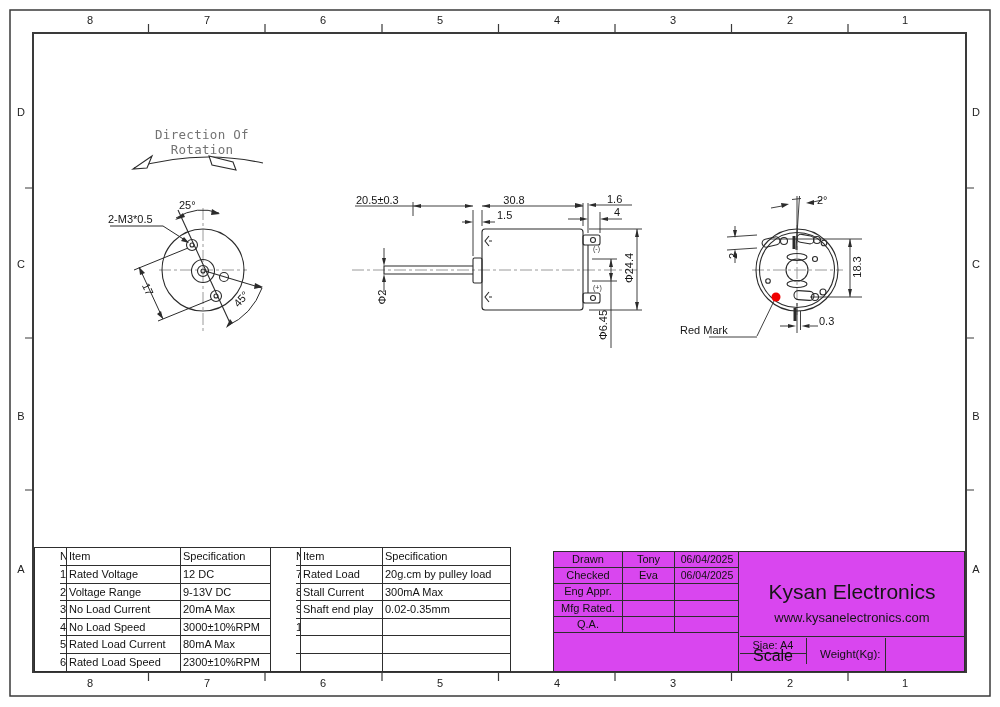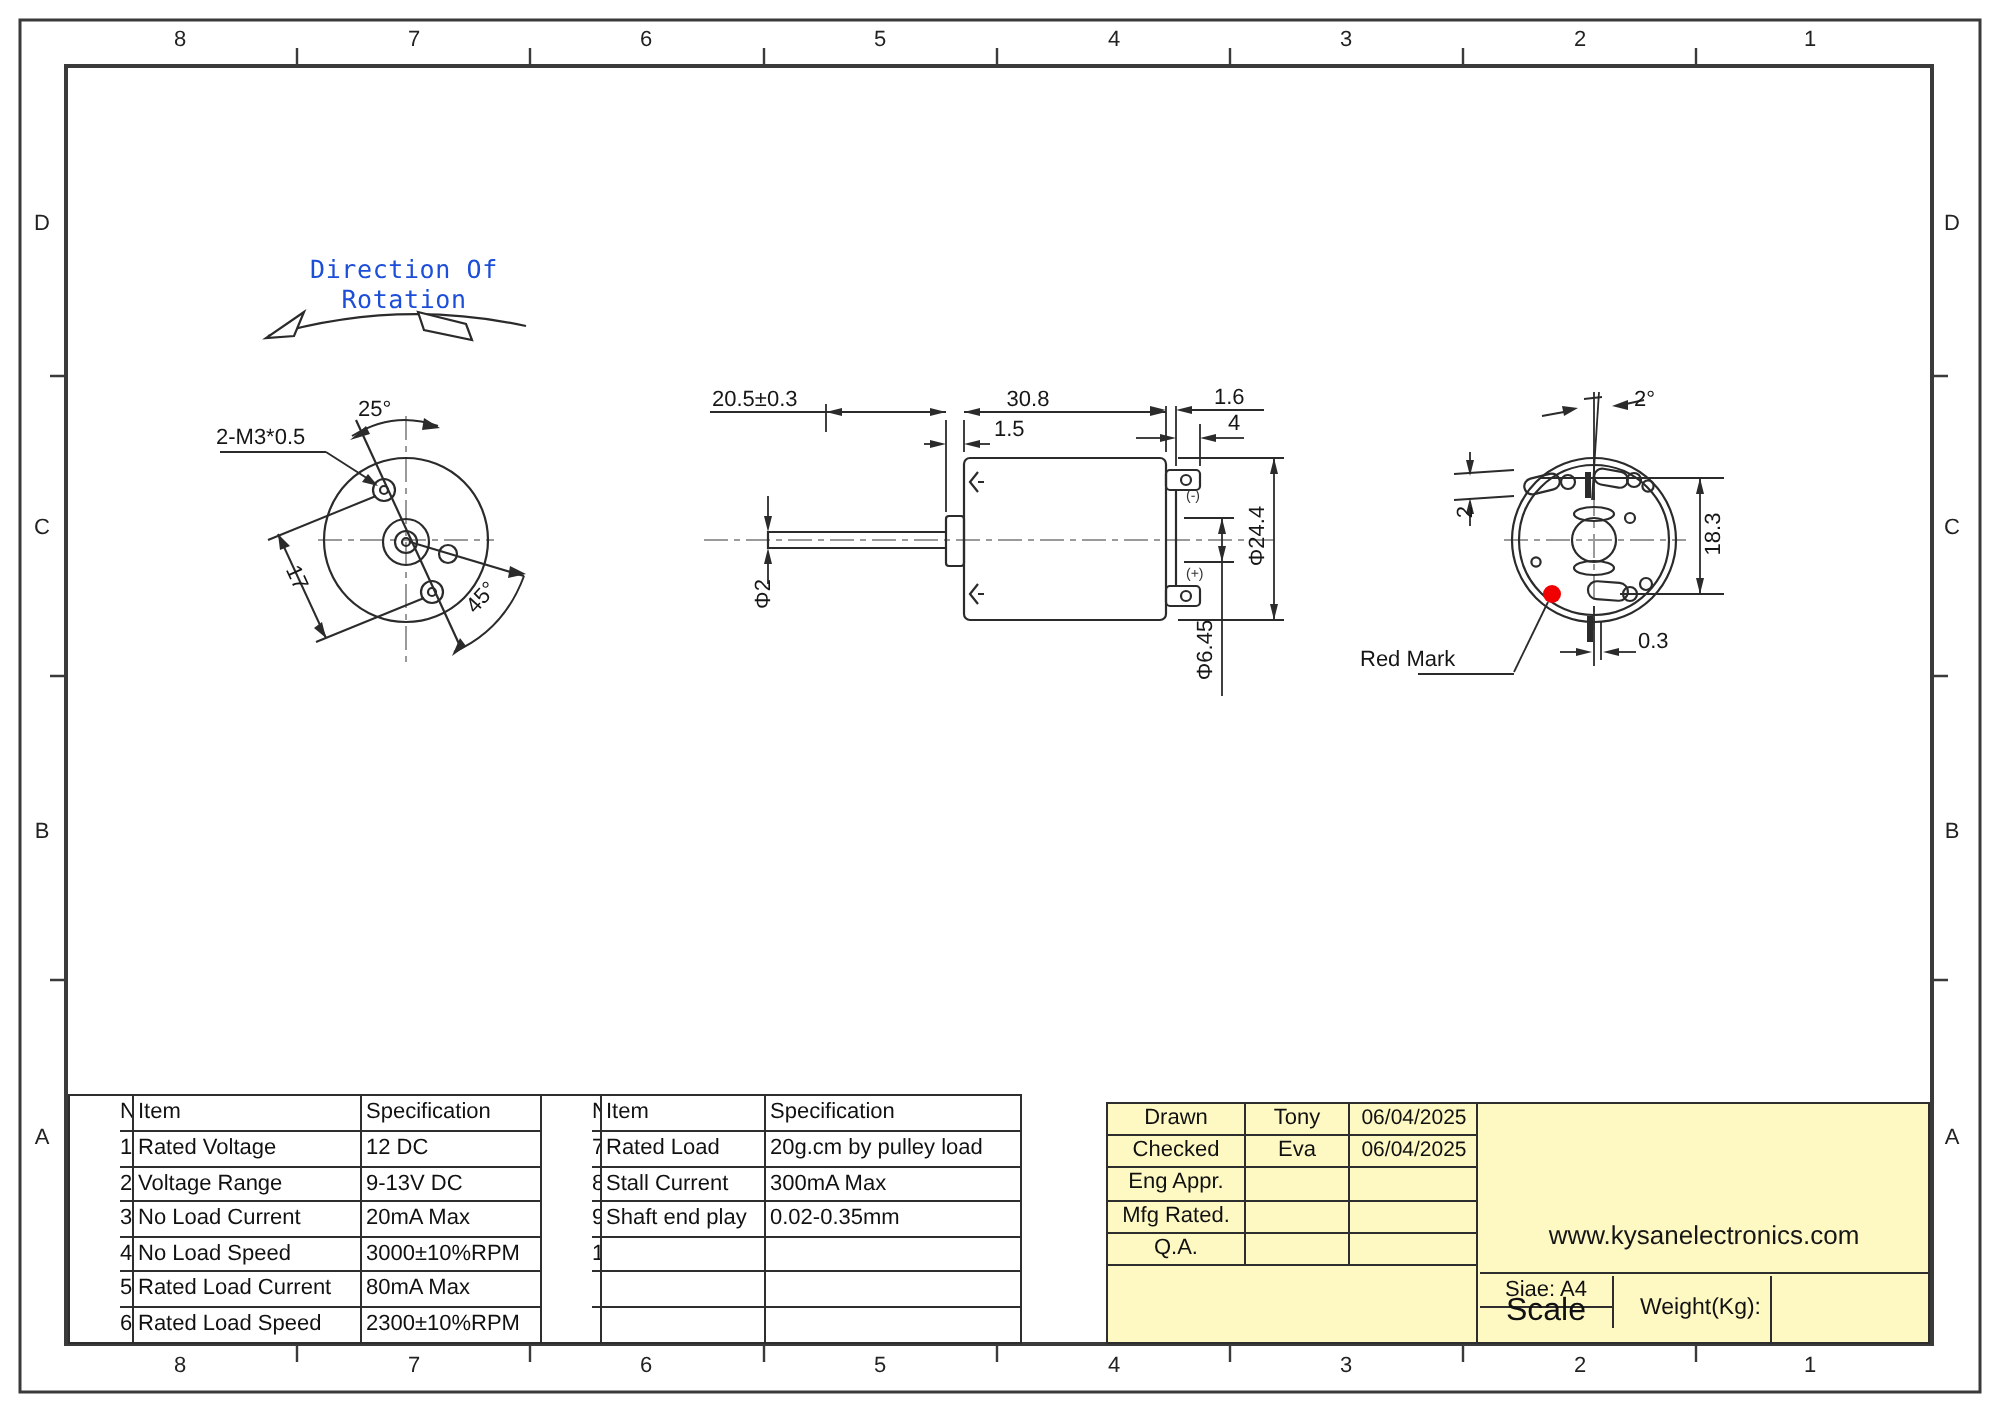--- a/index.html
+++ b/index.html
@@ -3,35 +3,35 @@
 <meta charset="utf-8">
 <style>
   html,body{margin:0;padding:0;background:#e8e8e8;}
   #sheet{position:relative;width:1000px;height:707px;background:#ffffff;overflow:hidden;
          font-family:"Liberation Sans",sans-serif;color:#111;}
   svg{position:absolute;left:0;top:0;}
   .txt{position:absolute;white-space:nowrap;font:11px "Liberation Sans",sans-serif;color:#161616;}
   .ctr{text-align:center;}
   .vtext{transform:rotate(-90deg);transform-origin:center;}
   .zone{position:absolute;width:16px;height:14px;text-align:center;font:11px "Liberation Sans",sans-serif;color:#222;}
-  .heading{position:absolute;font:12.5px "DejaVu Sans Mono",monospace;color:#1d4ed8;letter-spacing:.3px;}
+  .heading{position:absolute;font:12.5px "DejaVu Sans Mono",monospace;color:#737373;letter-spacing:.3px;}
   .tiny{font-size:7px;color:#333;}
   
   #spec{position:absolute;left:34px;top:547px;border:1px solid #2e2e2e;
         display:grid;grid-template-columns:32px 114px 90px 30px 82px 127px;
         grid-template-rows:18px repeat(6,17.5px);background:#fff;}
   #spec .c{border-right:1px solid #2e2e2e;border-bottom:1px solid #2e2e2e;
            font:11px "Liberation Sans",sans-serif;line-height:17px;padding:0 2px;
            overflow:hidden;box-sizing:border-box;}
   #spec .c.last{border-right:none;}
   #spec .c.bot{border-bottom:none;}
   #spec .num{text-align:center;padding:0;margin-left:25px;}
   
   #tblock{position:absolute;left:553px;top:551px;width:412px;height:121px;
-          border:1px solid #2e2e2e;box-sizing:border-box;background:#fef9c3;}
+          border:1px solid #2e2e2e;box-sizing:border-box;background:#d946ef;}
   #tblock .abs{position:absolute;box-sizing:border-box;}
   .appr{display:grid;grid-template-columns:69px 52px 64px;grid-template-rows:repeat(5,16.2px);}
   .appr .c{border-right:1px solid #2e2e2e;border-bottom:1px solid #2e2e2e;
            font:11px "Liberation Sans",sans-serif;line-height:15px;text-align:center;
            box-sizing:border-box;overflow:hidden;}
   .appr .c.date{font-size:10.5px;border-right:none;}
 </style>
 </head>
 <body>
 
@@ -324,20 +324,21 @@
       <div class="c"></div>
       <div class="c date"></div>
       <div class="c">Q.A.</div>
       <div class="c"></div>
       <div class="c date"></div>
     </div>
   </div>
 
   <div class="abs" style="left:186px;top:0;width:224px;height:119px">
     <div class="abs" style="left:0;top:17px;width:224px;height:68px;border-bottom:1px solid #2e2e2e">
+      <div class="txt ctr" style="left:0;top:11px;width:224px;font-size:21px">Kysan Electronics</div>
       <div class="txt ctr" style="left:0;top:41px;width:224px;font-size:13px">www.kysanelectronics.com</div>
     </div>
     <div class="abs" style="left:0;top:86px;width:224px;height:33px">
       <div class="abs ctr" style="left:0;top:0;width:67px;height:16px;border-right:1px solid #2e2e2e;border-bottom:1px solid #2e2e2e;font-size:11px;line-height:15px">Siae: A4</div>
       <div class="abs ctr" style="left:0;top:10px;width:67px;height:16px;border-right:1px solid #2e2e2e;font-size:16px;line-height:15px">Scale</div>
       <div class="abs" style="left:68px;top:0;width:78px;height:33px;border-right:1px solid #2e2e2e;font-size:11.5px;line-height:33px;padding-left:12px">Weight(Kg):</div>
       <div class="abs" style="left:159px;top:0;width:65px;height:33px"></div>
     </div>
   </div>
 </div>

